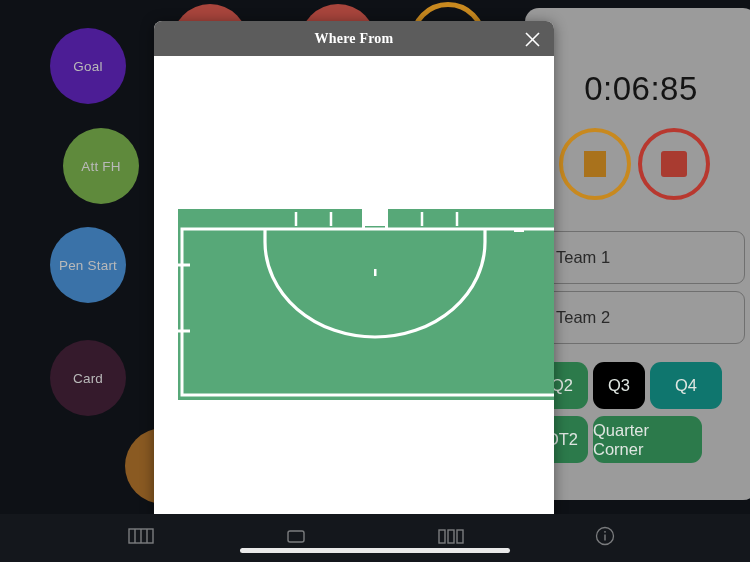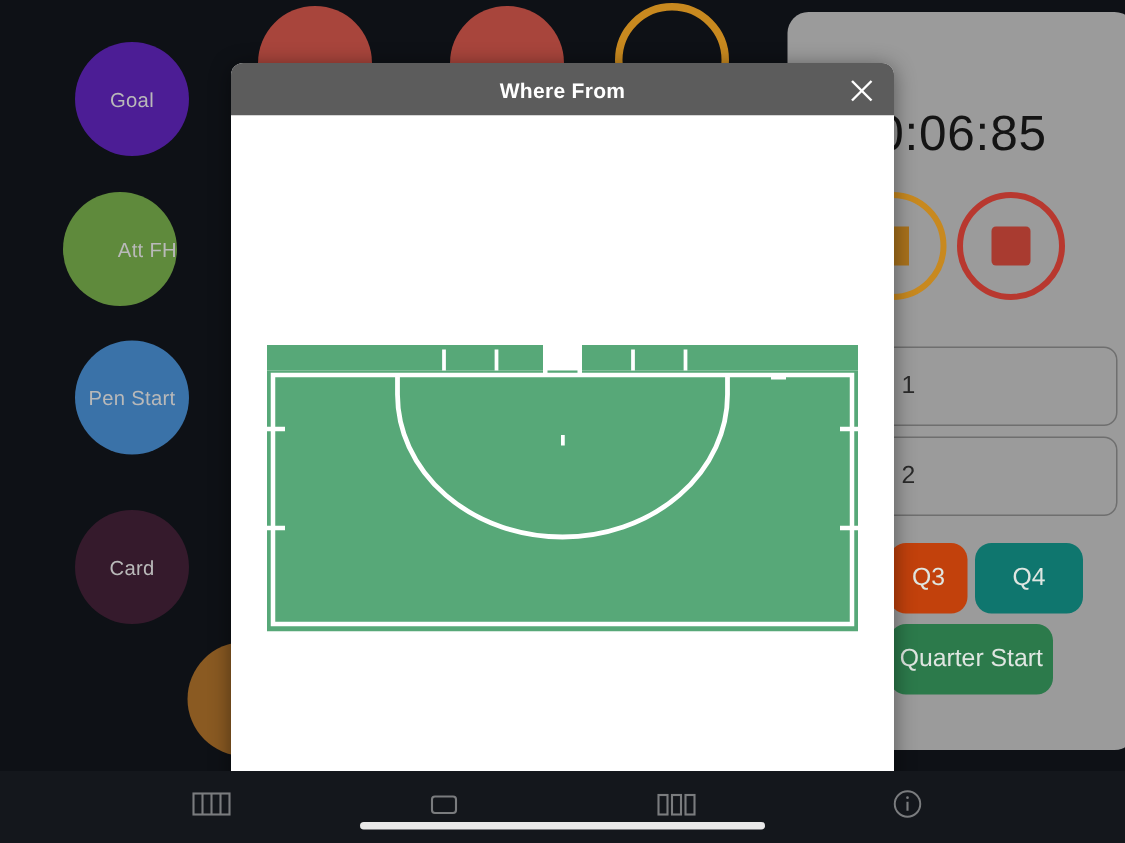--- a/index.html
+++ b/index.html
@@ -118,26 +118,27 @@
     left: 50%; transform: translateX(-50%);
     bottom: 9px;
     width: 270px; height: 5px;
     border-radius: 3px;
     background: #e9e9e9;
   }
 
   
   #modal {
     position: absolute;
-    left: 154px; top: 42px;
-    width: 442px; height: 500px;
+    left: 154px; top: 21px;
+    width: 400px; height: 500px;
     background: #ffffff;
     border-radius: 8px;
     overflow: hidden;
     box-shadow: 0 2px 14px rgba(0,0,0,.45);
+    font-family: Liberation Serif, serif;
   }
   #modal-titlebar {
     position: relative;
     height: 35px;
     background: #5c5c5c;
     display: flex;
     align-items: center;
     justify-content: center;
   }
   #modal-title {
@@ -171,21 +172,21 @@
 <body>
 
 <div id="app">
 
   <div class="bg-layer">
 
     <div id="sidebar-circles">
         <div class="circle-btn" style="left: 50px; top: 28px; width: 76px; height: 76px; background: #4c1d95;">
           <span>Goal</span>
         </div>
-        <div class="circle-btn" style="left: 42px; top: 128px; width: 76px; height: 76px; background: rgb(95, 138, 60); justify-content: flex-end;">
+        <div class="circle-btn" style="left: 63px; top: 128px; width: 76px; height: 76px; background: rgb(95, 138, 60);">
           <span>Att FH</span>
         </div>
         <div class="circle-btn" style="left: 50px; top: 227px; width: 76px; height: 76px; background: rgb(58, 114, 168);">
           <span>Pen Start</span>
         </div>
         <div class="circle-btn" style="left: 50px; top: 340px; width: 76px; height: 76px; background: rgb(53, 26, 44);">
           <span>Card</span>
         </div>
         <div class="circle-btn" style="left: 125px; top: 428px; width: 76px; height: 76px; background: rgb(138, 90, 34);">
           <span></span>
@@ -217,34 +218,34 @@
         <span>Team 2</span>
       </div>
 
       <div id="quarter-grid">
           <div class="q-button" style="left: -46px; top: 354px; width: 52px; height: 47px; background: rgb(44, 122, 75);">
             <span>Q1</span>
           </div>
           <div class="q-button" style="left: 11px; top: 354px; width: 52px; height: 47px; background: rgb(44, 122, 75);">
             <span>Q2</span>
           </div>
-          <div class="q-button" style="left: 68px; top: 354px; width: 52px; height: 47px; background: #c2410c;">
+          <div class="q-button" style="left: 68px; top: 354px; width: 52px; height: 47px; background: #000000;">
             <span>Q3</span>
           </div>
           <div class="q-button" style="left: 125px; top: 354px; width: 72px; height: 47px; background: #0f766e;">
             <span>Q4</span>
           </div>
           <div class="q-button" style="left: -46px; top: 408px; width: 52px; height: 47px; background: rgb(44, 122, 75);">
             <span>OT1</span>
           </div>
           <div class="q-button" style="left: 11px; top: 408px; width: 52px; height: 47px; background: rgb(44, 122, 75);">
             <span>OT2</span>
           </div>
           <div class="q-button" style="left: 68px; top: 408px; width: 109px; height: 47px; background: rgb(44, 122, 75);">
-            <span>Quarter Start</span>
+            <span>Quarter Corner</span>
           </div>
         </div>
     </div>
   </div>
 
   <div id="modal">
 
     <div id="modal-titlebar">
       <span id="modal-title">Where From</span>
       <div id="modal-close-button">

